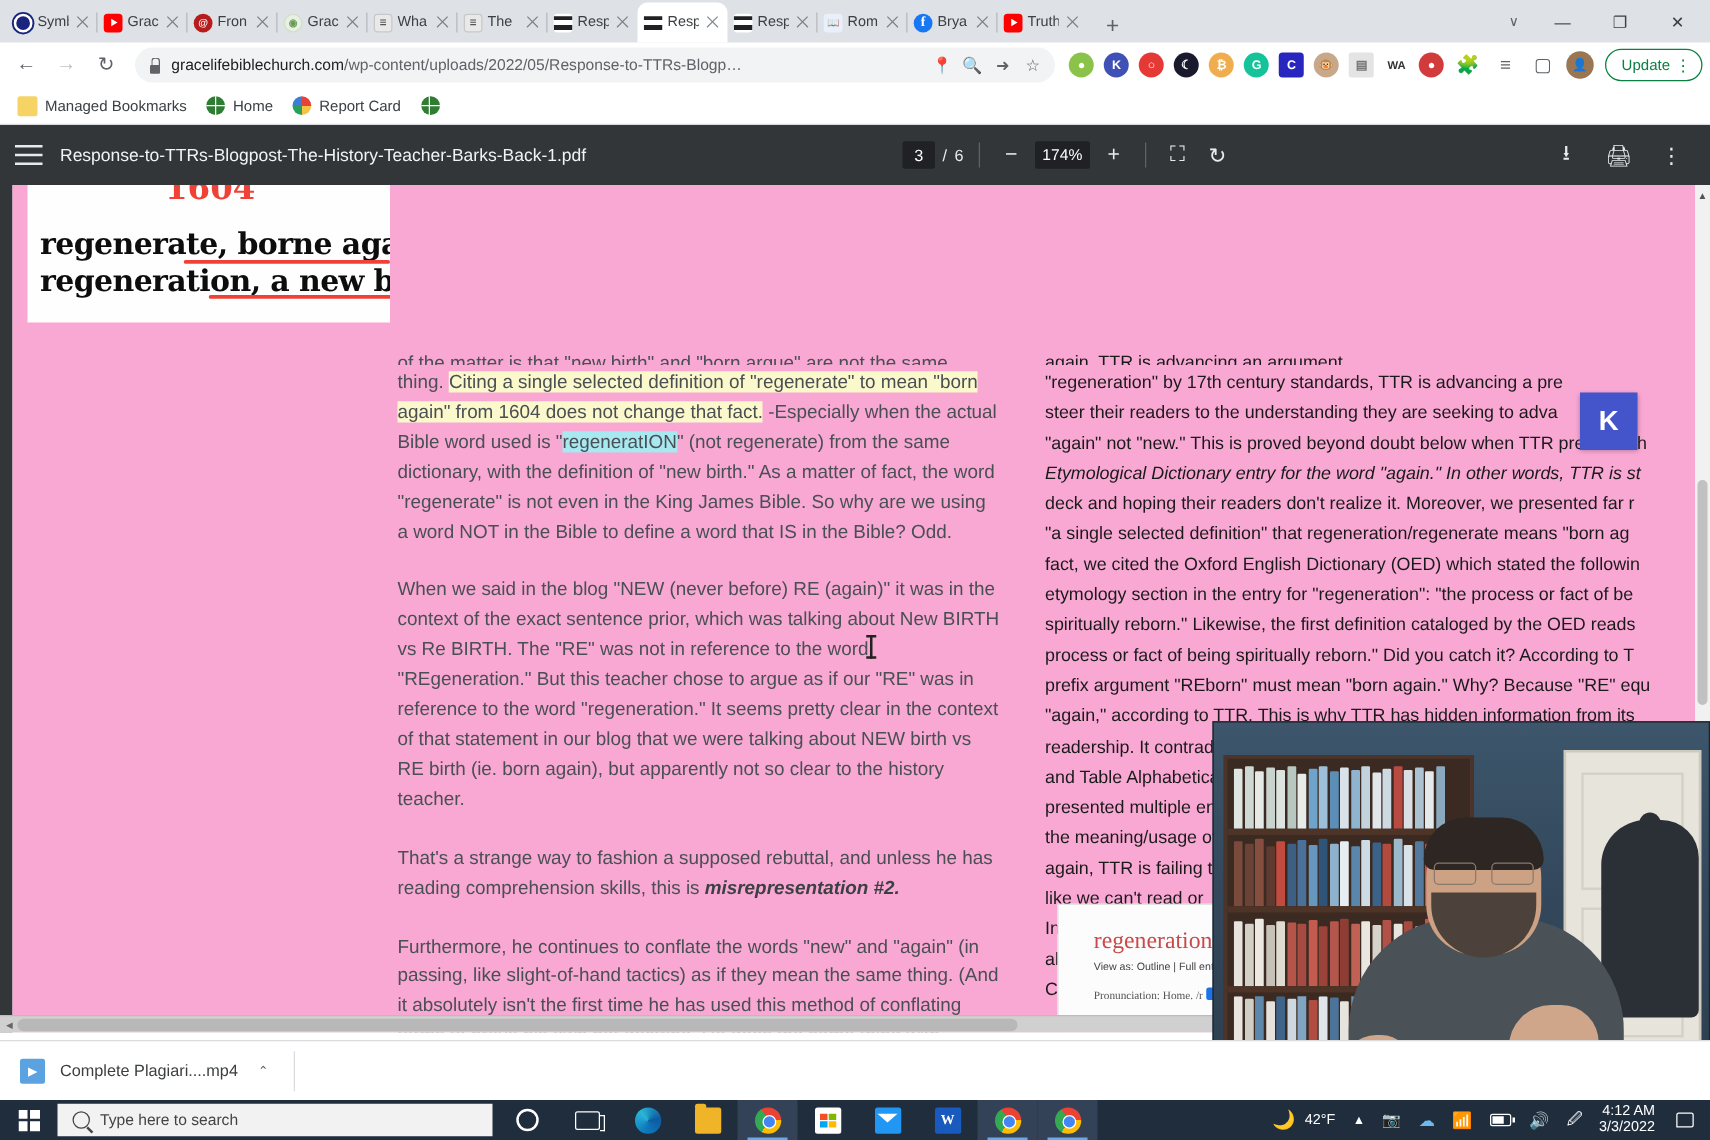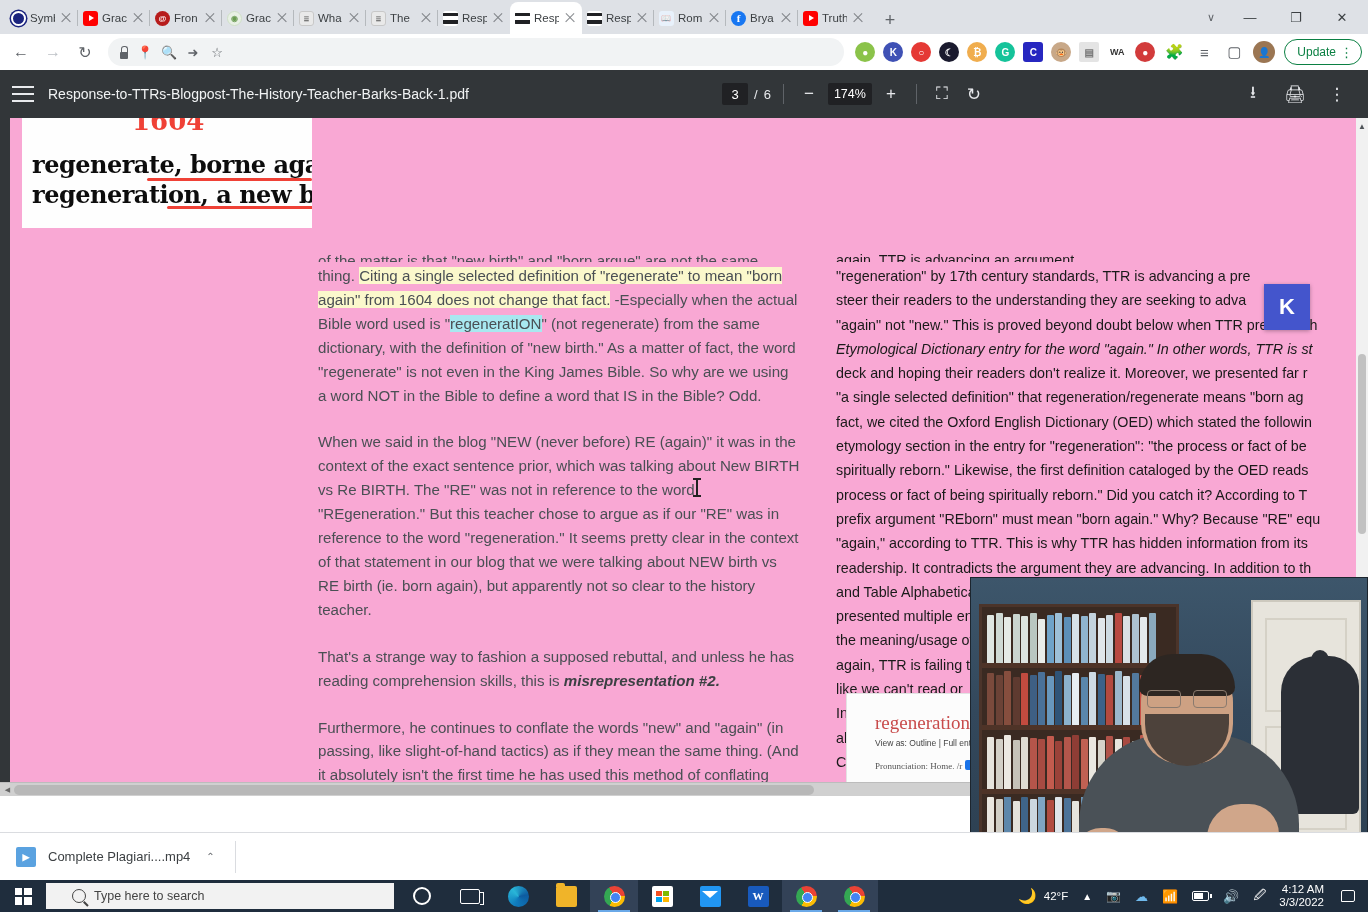--- a/index.html
+++ b/index.html
@@ -471,21 +471,21 @@
     background:#1f2d3d;
     display:flex; align-items:center;
   }
   #start-btn {
     width:46px;height:32px;display:flex;align-items:center;justify-content:center;
   }
   .win-logo { width:17px;height:17px;display:grid;grid-template-columns:1fr 1fr;grid-template-rows:1fr 1fr;gap:2px;}
   .win-logo i { background:#ffffff; display:block; }
   #tb-search {
     width:348px;height:26px;background:#f2f2f2;border-radius:0;
-    display:flex;align-items:center;gap:8px;padding-left:26px;
+    display:flex;align-items:center;gap:8px;padding-left:12px;
     font-size:12.5px;color:#444;
   }
   .tb-search-icon { width:14px;height:14px;border:1.6px solid #444;border-radius:50%;position:relative;flex:none;}
   .tb-search-icon::after{content:"";position:absolute;right:-4px;bottom:-3px;width:6px;height:1.6px;background:#444;transform:rotate(45deg);}
   #tb-apps { display:flex; align-items:center; gap:0px; margin-left:4px; }
   .tb-app {
     width:48px;height:32px;display:flex;align-items:center;justify-content:center;position:relative;
   }
   .tb-app.active { background:#334257; }
   .tb-app.active::after {
@@ -633,20 +633,21 @@
     </div>
   </div>
 
   <div id="toolbar">
     <div class="nav-btn">←</div>
     <div class="nav-btn disabled">→</div>
     <div class="nav-btn">↻</div>
 
     <div id="omnibox">
       <span class="lock-icon"></span>
+      <span class="url"><span class="dom">gracelifebiblechurch.com</span><span class="path">/wp-content/uploads/2022/05/Response-to-TTRs-Blogp…</span></span>
       <span class="omni-icon">📍</span>
       <span class="omni-icon">🔍</span>
       <span class="omni-icon">➜</span>
       <span class="omni-icon">☆</span>
     </div>
 
     <span class="ext-icon" style="background:#8bc34a">●</span>
     <span class="ext-icon" style="background:#3f51b5">K</span>
     <span class="ext-icon" style="background:#e53935">○</span>
     <span class="ext-icon" style="background:#1a1a2e">☾</span>
@@ -661,20 +662,38 @@
     <span class="toolbar-icon">≡</span>
     <span class="toolbar-icon">▢</span>
     <span class="ext-icon" style="background:#9b7653;width:22px;height:22px">👤</span>
 
     <div id="update-btn">
       <span>Update</span>
       <span class="dots">⋮</span>
     </div>
   </div>
 
+  <div id="bookmarks">
+    <div class="bm">
+      <span class="bm-icon bm-folder"></span>
+      <span>Managed Bookmarks</span>
+    </div>
+    <div class="bm">
+      <span class="bm-globe"></span>
+      <span>Home</span>
+    </div>
+    <div class="bm">
+      <span class="bm-rc"></span>
+      <span>Report Card</span>
+    </div>
+    <div class="bm">
+      <span class="bm-globe"></span>
+      <span></span>
+    </div>
+  </div>
 
   <div id="pdf-toolbar">
     <div id="hamburger">
       <span></span>
         <span></span>
         <span></span>
     </div>
     <div id="pdf-filename">Response-to-TTRs-Blogpost-The-History-Teacher-Barks-Back-1.pdf</div>
 
     <div id="pdf-pager">

